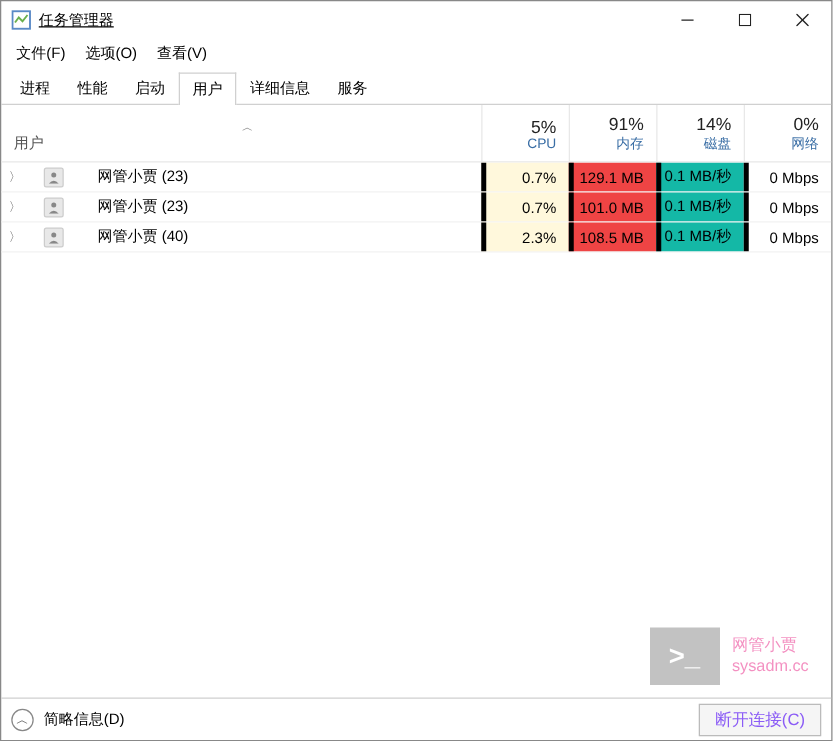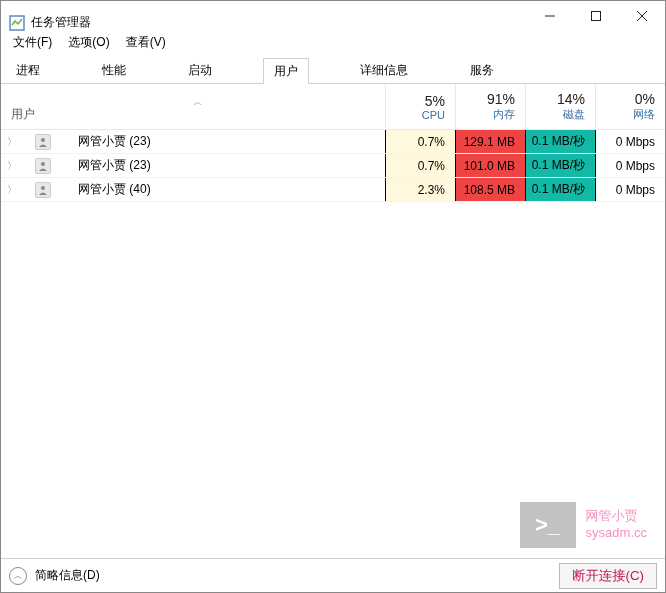--- a/index.html
+++ b/index.html
@@ -1,60 +1,60 @@
 <!DOCTYPE html>
 <html><head>
 <meta charset="utf-8">
 <style>
 * { box-sizing: border-box; margin: 0; padding: 0; font-family: "Segoe UI", "Microsoft YaHei", sans-serif; }
 body { background: #fff; width: 666px; height: 593px; border: 1px solid #888; display: flex; flex-direction: column; overflow: hidden; }
 
-.titlebar { height: 30px; display: flex; align-items: flex-end; padding-left: 8px; }
+.titlebar { height: 30px; display: flex; align-items: center; padding-left: 8px; text-decoration: underline; }
 .titlebar .app-icon { width: 16px; height: 16px; margin-right: 6px; }
 .titlebar .title { font-size: 12px; flex: 1; }
 .win-btns { display: flex; }
 .win-btn { width: 46px; height: 30px; display: flex; align-items: center; justify-content: center; }
 .win-btn svg { stroke: #222; }
 
 .menubar { height: 22px; display: flex; align-items: flex-end; padding: 0 4px; font-size: 12px; }
 .menubar span { padding: 2px 8px; }
 
-.tabs { display: flex; border-bottom: 1px solid #d0d0d0; padding: 4px 4px 0 4px; font-size: 12px; gap: 40px; }
+.tabs { display: flex; border-bottom: 1px solid #d0d0d0; padding: 4px 4px 0 4px; font-size: 12px; }
 .tab { padding: 4px 10px; border: 1px solid transparent; border-bottom: none; cursor: default; }
 .tab.active { border-color: #d0d0d0; background: #fff; position: relative; top: 1px; }
 
 .header-row { display: flex; height: 46px; border-bottom: 1px solid #e8e8e8; font-size: 12px; color: #555; }
 .header-row .col-user { flex: 1; display: flex; align-items: flex-end; padding: 0 0 6px 10px; }
 .header-row .col-status { width: 80px; display: flex; align-items: flex-end; padding-bottom: 6px; }
 .header-row .metric { width: 70px; border-left: 1px solid #e8e8e8; display: flex; flex-direction: column; justify-content: center; align-items: flex-end; padding-right: 10px; }
 .header-row .metric .pct { font-size: 14px; color: #222; }
 .header-row .metric .lbl { font-size: 11px; color: #3a6ea5; }
 .sort-indicator { width: 100%; text-align: center; color: #888; font-size: 9px; height: 10px; }
 
 .row { display: flex; height: 24px; align-items: center; font-size: 12px; border-bottom: 1px solid #f2f2f2; }
 .row .expander { width: 16px; text-align: center; color: #666; font-size: 10px; padding-left: 6px; }
 .row .uicon { width: 16px; height: 16px; margin: 0 6px 0 18px; background: #e8e8e8; border: 1px solid #ccc; border-radius: 2px; display: flex; align-items: center; justify-content: center; }
 .row .uicon svg { fill: #888; }
 .row .name { flex: 1; margin-left: 21px; }
 .row .status { width: 80px; }
-.row .cell { width: 70px; text-align: right; padding-right: 10px; height: 100%; display: flex; align-items: center; justify-content: flex-end; border-left: 1px solid #000000; }
+.row .cell { width: 70px; text-align: right; padding-right: 10px; height: 100%; display: flex; align-items: center; justify-content: flex-end; border-left: 4px solid #000000; }
 .heat-low { background: #fff8dc; }
 .heat-med { background: #14b8a6; }
 .heat-hi { background: #ef4444; }
 
 .content { flex: 1; overflow: auto; position: relative; }
 
 .watermark { position: absolute; right: 18px; bottom: 10px; display: flex; align-items: center; gap: 10px; opacity: 0.6; }
 .wm-box { width: 56px; height: 46px; background: #9a9a9a; display: flex; align-items: center; justify-content: center; color: #fff; font-size: 22px; font-weight: bold; }
 .wm-text { color: #ec4899; font-size: 13px; line-height: 1.3; }
 
 .footer { height: 34px; border-top: 1px solid #d0d0d0; display: flex; align-items: center; padding: 0 8px; font-size: 12px; }
 .footer .det-icon { width: 18px; height: 18px; border: 1px solid #888; border-radius: 50%; display: flex; align-items: center; justify-content: center; margin-right: 8px; font-size: 10px; color: #555; }
 .footer .spacer { flex: 1; }
-.footer .disc-btn { border: 1px solid #bbb; background: #f5f5f5; padding: 3px 12px; color: #be185d; }
+.footer .disc-btn { border: 1px solid #bbb; background: #f5f5f5; padding: 3px 12px; color: #8b5cf6; }
 </style>
 </head>
 <body>
 
 <div class="titlebar">
   <span class="app-icon">
     <svg viewBox="0 0 16 16" width="16" height="16">
         <rect x="1" y="1" width="14" height="14" fill="none" stroke="#5a8ac6" stroke-width="1.5"></rect>
         <path d="M3 10 L6 6 L9 9 L13 4" fill="none" stroke="#6ab04c" stroke-width="1.5"></path>
       </svg>

